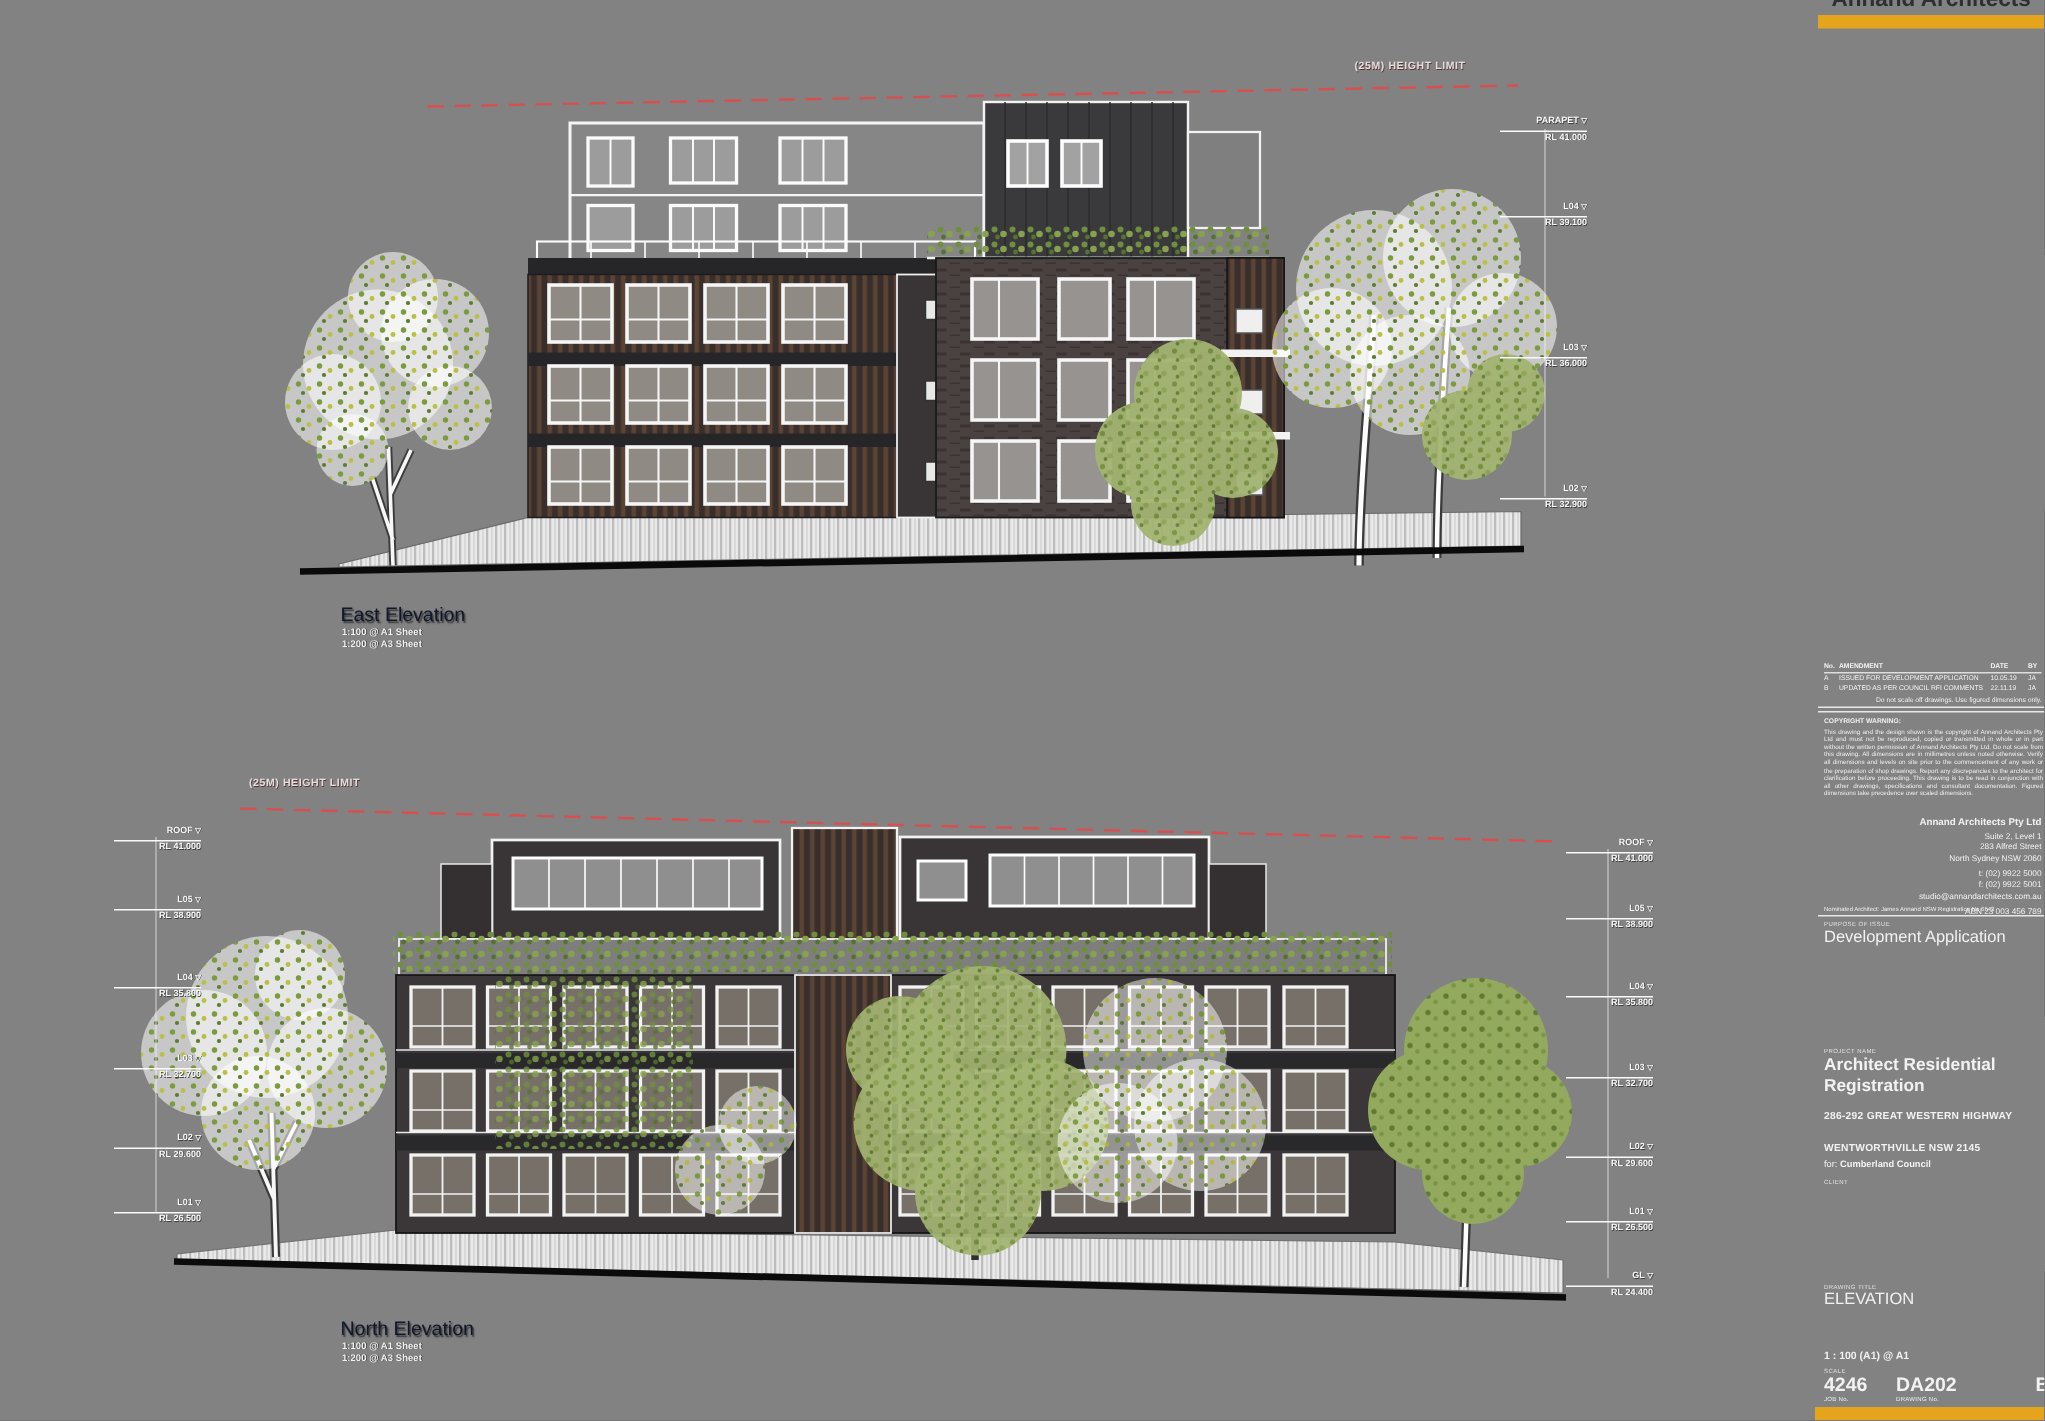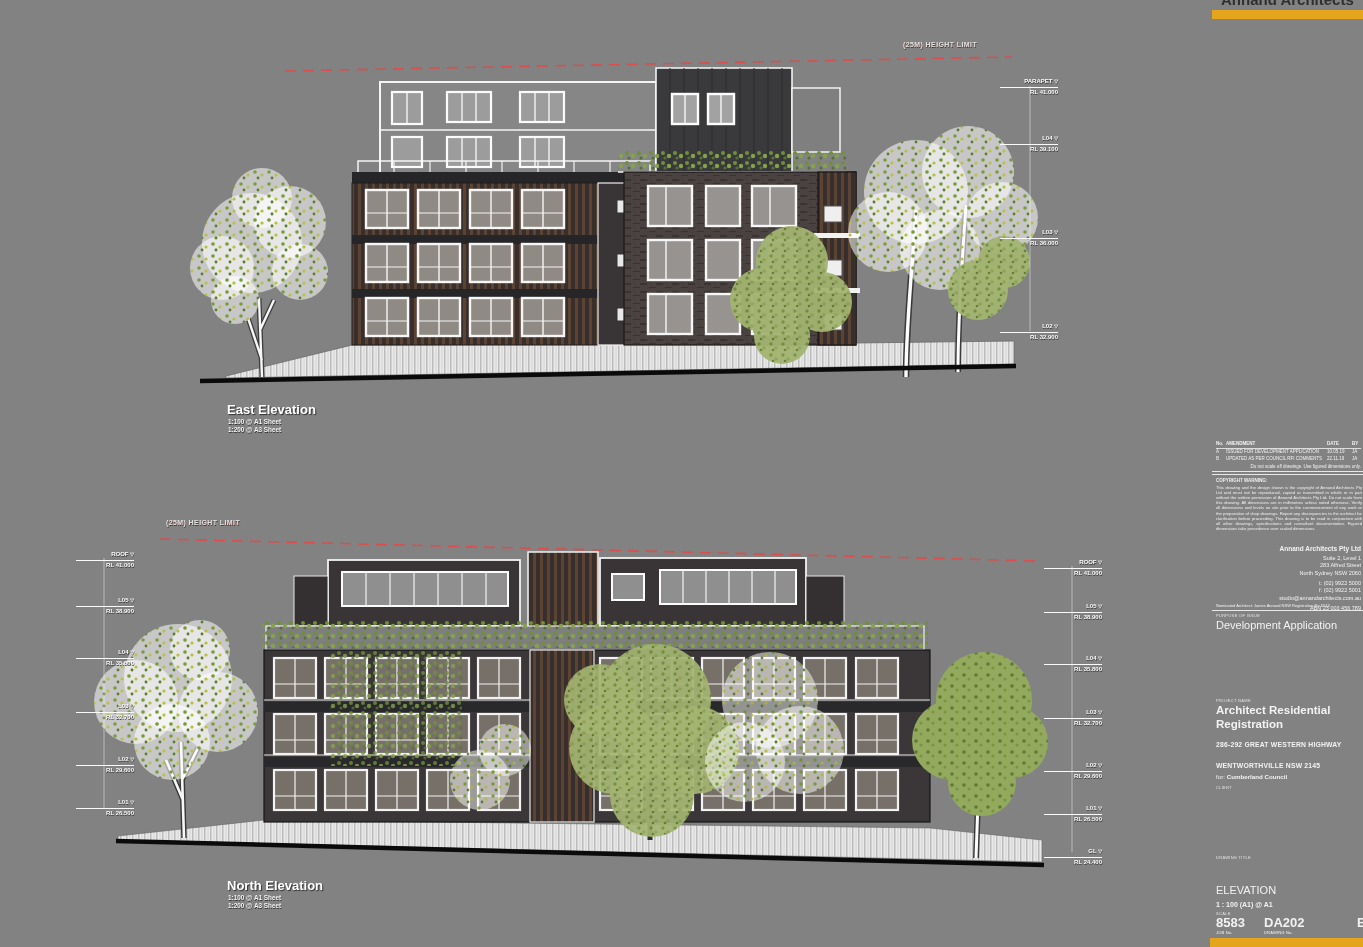--- a/index.html
+++ b/index.html
@@ -1,21 +1,21 @@
 <!DOCTYPE html>
 <html><head>
 <meta charset="utf-8">
 <style>
   html,body{margin:0;padding:0;background:#6b6b6b;}
   .sheet{position:relative;width:1363px;height:947px;background:#828282;overflow:hidden;
          font-family:"Liberation Sans",sans-serif;}
   svg{position:absolute;left:0;top:0;}
 
   
-  .lbl-title{position:absolute;color:#ffffff;font-size:13px;font-weight:700;
+  .lbl-title{position:absolute;color:#0f172a;font-size:13px;font-weight:400;
              text-shadow:1px 1px 1px rgba(45,45,45,.95);}
   .lbl-scale{position:absolute;color:#f2f2f2;font-size:6.4px;font-weight:600;
              text-shadow:.5px .5px 0 rgba(45,45,45,.9);}
   .lbl-limit{position:absolute;color:#e3e0e0;font-size:7px;font-weight:700;letter-spacing:.4px;
              text-shadow:.5px .5px 0 rgba(90,40,40,.9);}
 
   
   .lvl{position:absolute;width:58px;color:#fafafa;font-size:6px;font-weight:700;line-height:1.25;
        text-shadow:.5px .5px 0 rgba(50,50,50,.85);}
   .lvl .name{text-align:right;white-space:nowrap;}
@@ -42,21 +42,21 @@
   .practice .pname{font-size:6.5px;font-weight:700;margin-bottom:1px;}
   .practice .gap{height:3px;}
   .nominated{position:absolute;top:603px;left:6px;width:146px;font-size:4px;white-space:nowrap;overflow:hidden;}
   .rule3a{position:absolute;top:610px;left:2px;width:151px;border-top:1.6px solid #e8e8e8;}
   .tinylbl{position:absolute;font-size:4px;letter-spacing:.3px;color:#e3e3e3;}
   .status{position:absolute;top:619px;left:6px;font-size:11px;font-weight:400;}
   .projname{position:absolute;left:6px;font-size:11.5px;font-weight:700;line-height:1.1;}
   .addr{position:absolute;left:6px;font-size:6.8px;font-weight:700;letter-spacing:.2px;}
   .client{position:absolute;top:773px;left:6px;font-size:6.2px;}
   .client b{font-weight:700;}
-  .dwgtitle{position:absolute;top:860px;left:6px;font-size:11px;font-weight:400;margin-top:24px;}
+  .dwgtitle{position:absolute;top:860px;left:6px;font-size:11px;font-weight:400;}
   .scaleval{position:absolute;top:901px;left:6px;font-size:7px;font-weight:700;}
   .bignum{position:absolute;top:915px;font-size:13px;font-weight:700;}
   .numlbl{position:absolute;top:930px;font-size:4px;letter-spacing:.2px;}
 </style>
 </head>
 <body>
 
 <div class="sheet">
 
   <svg width="1363" height="947" viewBox="0 0 1363 947">
@@ -520,21 +520,21 @@
       <b>Cumberland Council</b>
     </div>
     <div class="tinylbl" style="top:785px;left:6px;">CLIENT</div>
 
     <div class="tinylbl" style="top:855px;left:6px;">DRAWING TITLE</div>
     <div class="dwgtitle">ELEVATION</div>
 
     <div class="scaleval">1 : 100 (A1) @ A1</div>
     <div class="tinylbl" style="top:911px;left:6px;">SCALE</div>
 
-    <div class="bignum" style="left:6px;">8583</div>
+    <div class="bignum" style="left:6px;">4246</div>
     <div class="numlbl" style="left:6px;">JOB No.</div>
     <div class="bignum" style="left:54px;">DA202</div>
     <div class="numlbl" style="left:54px;">DRAWING No.</div>
     <div class="bignum" style="left:147px;">B</div>
 
     <div class="bar bottom"></div>
   </div>
 
 </div>
 

